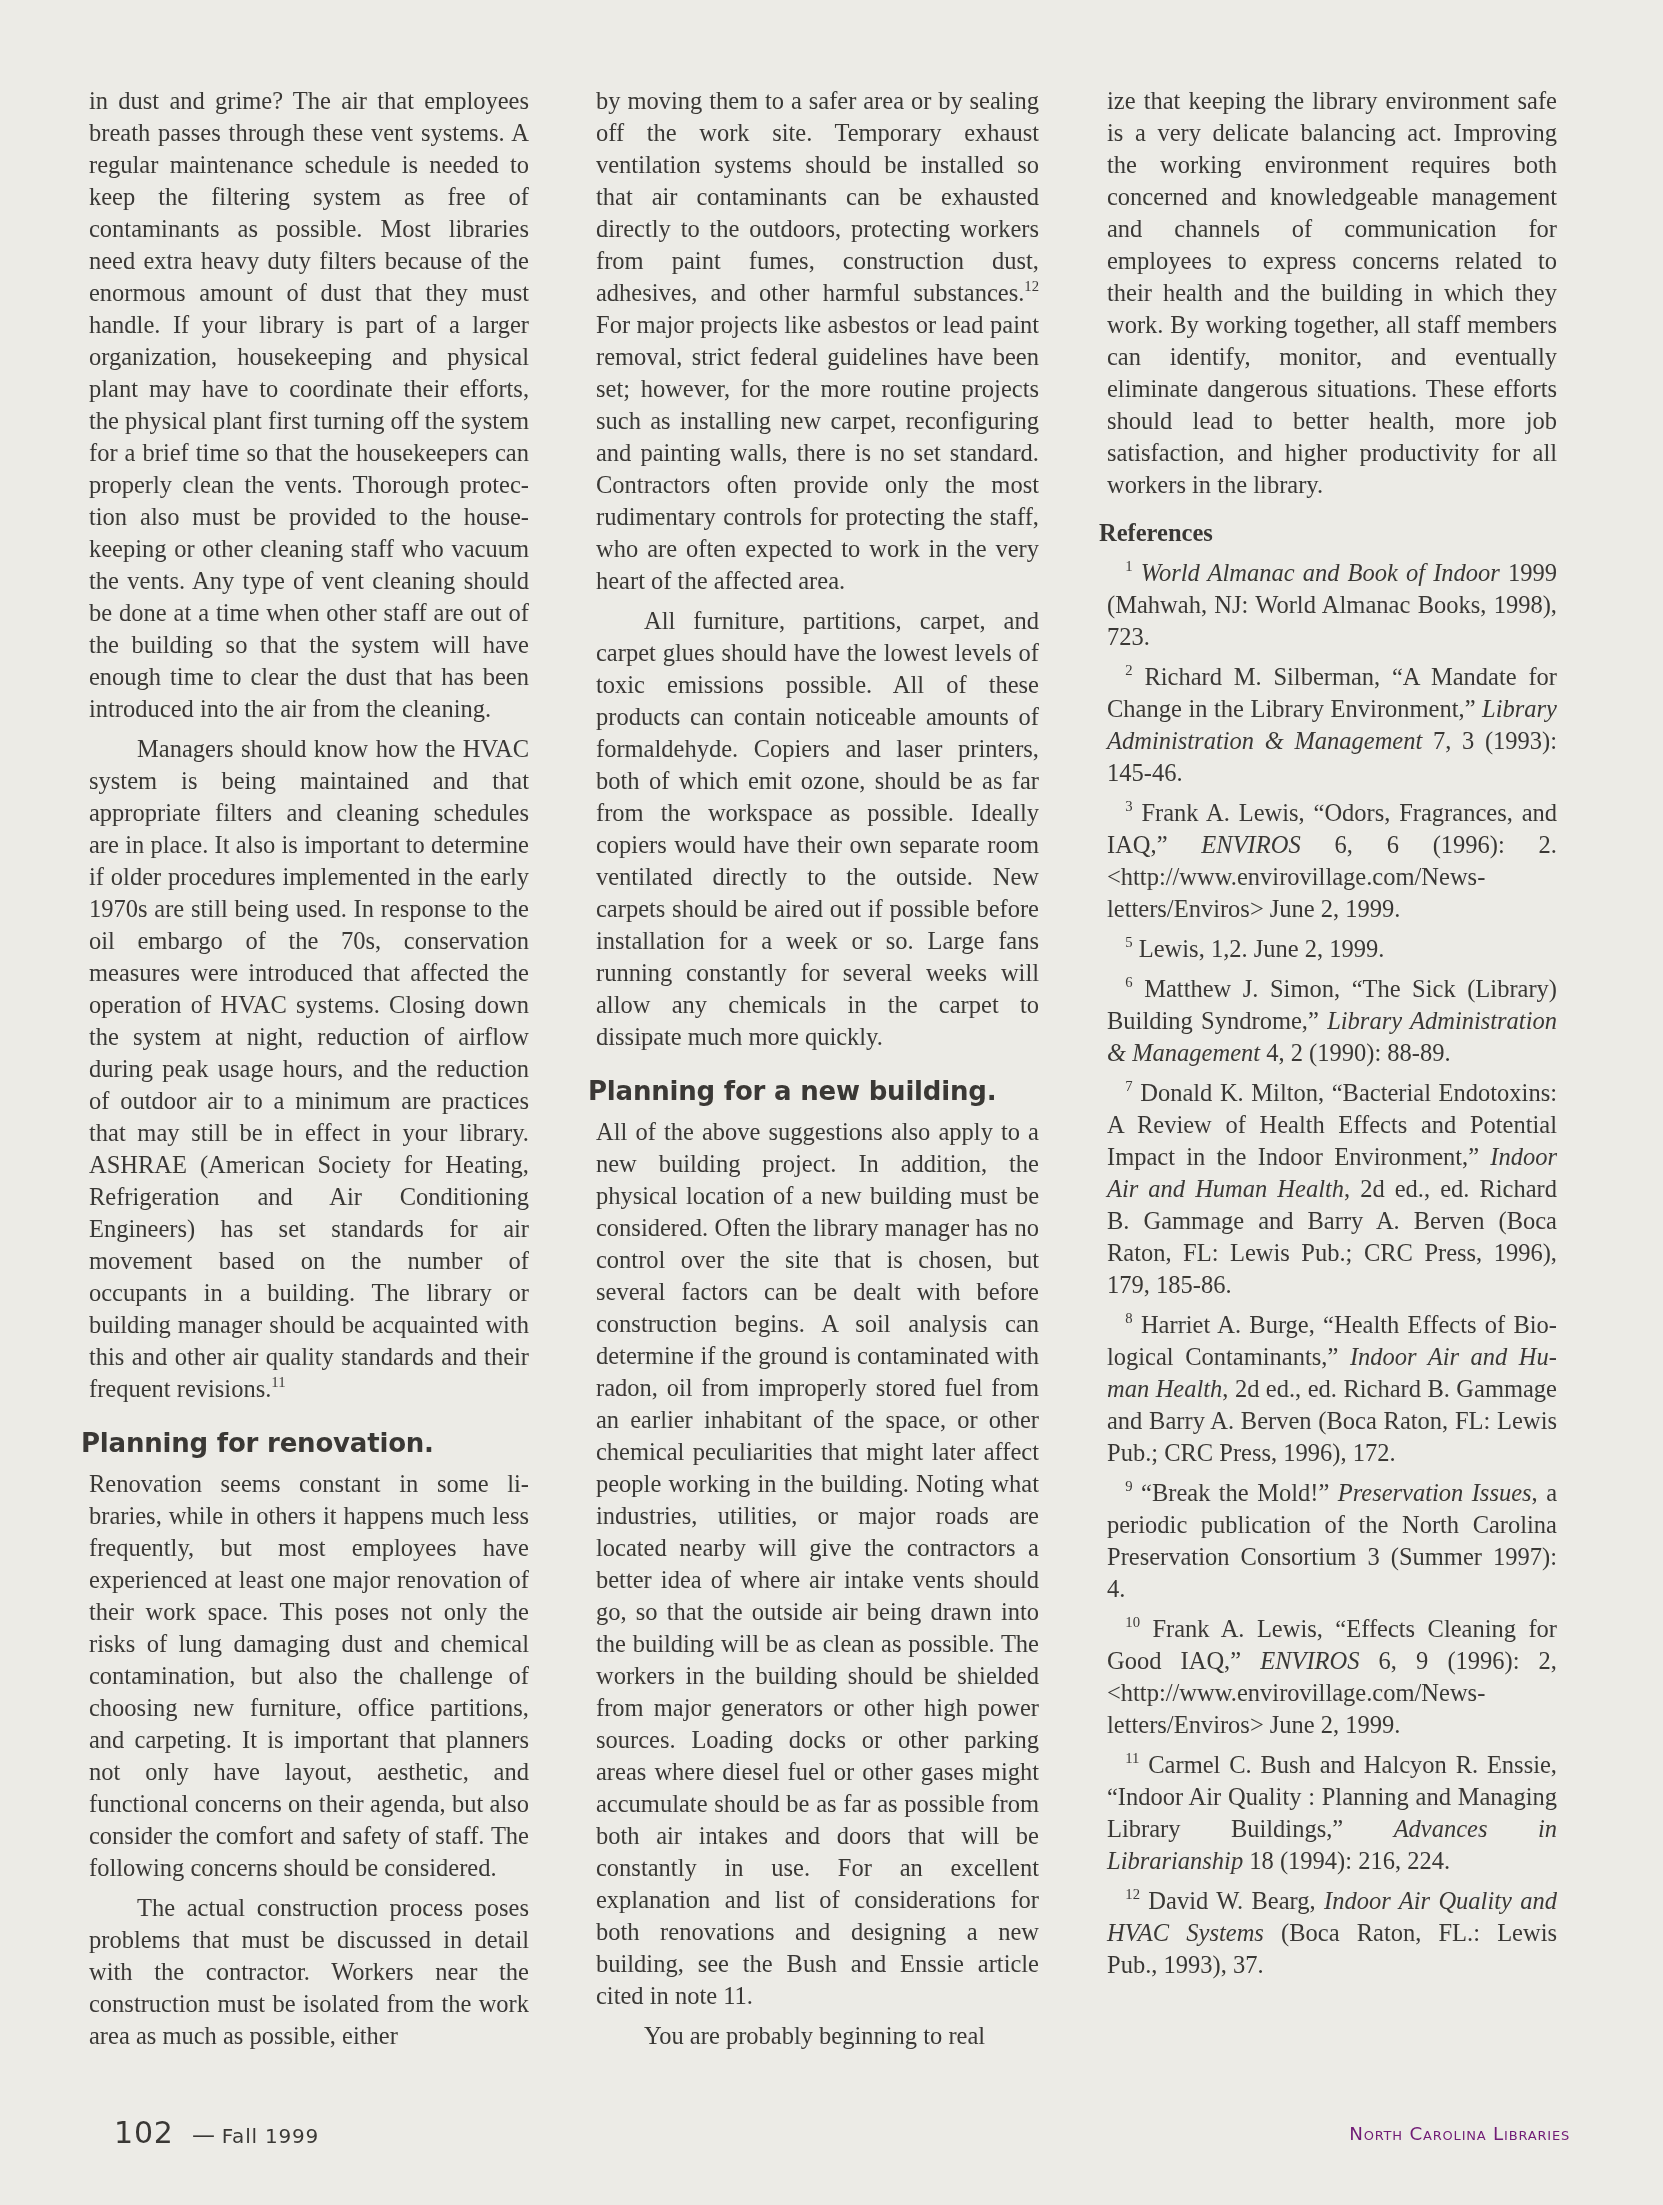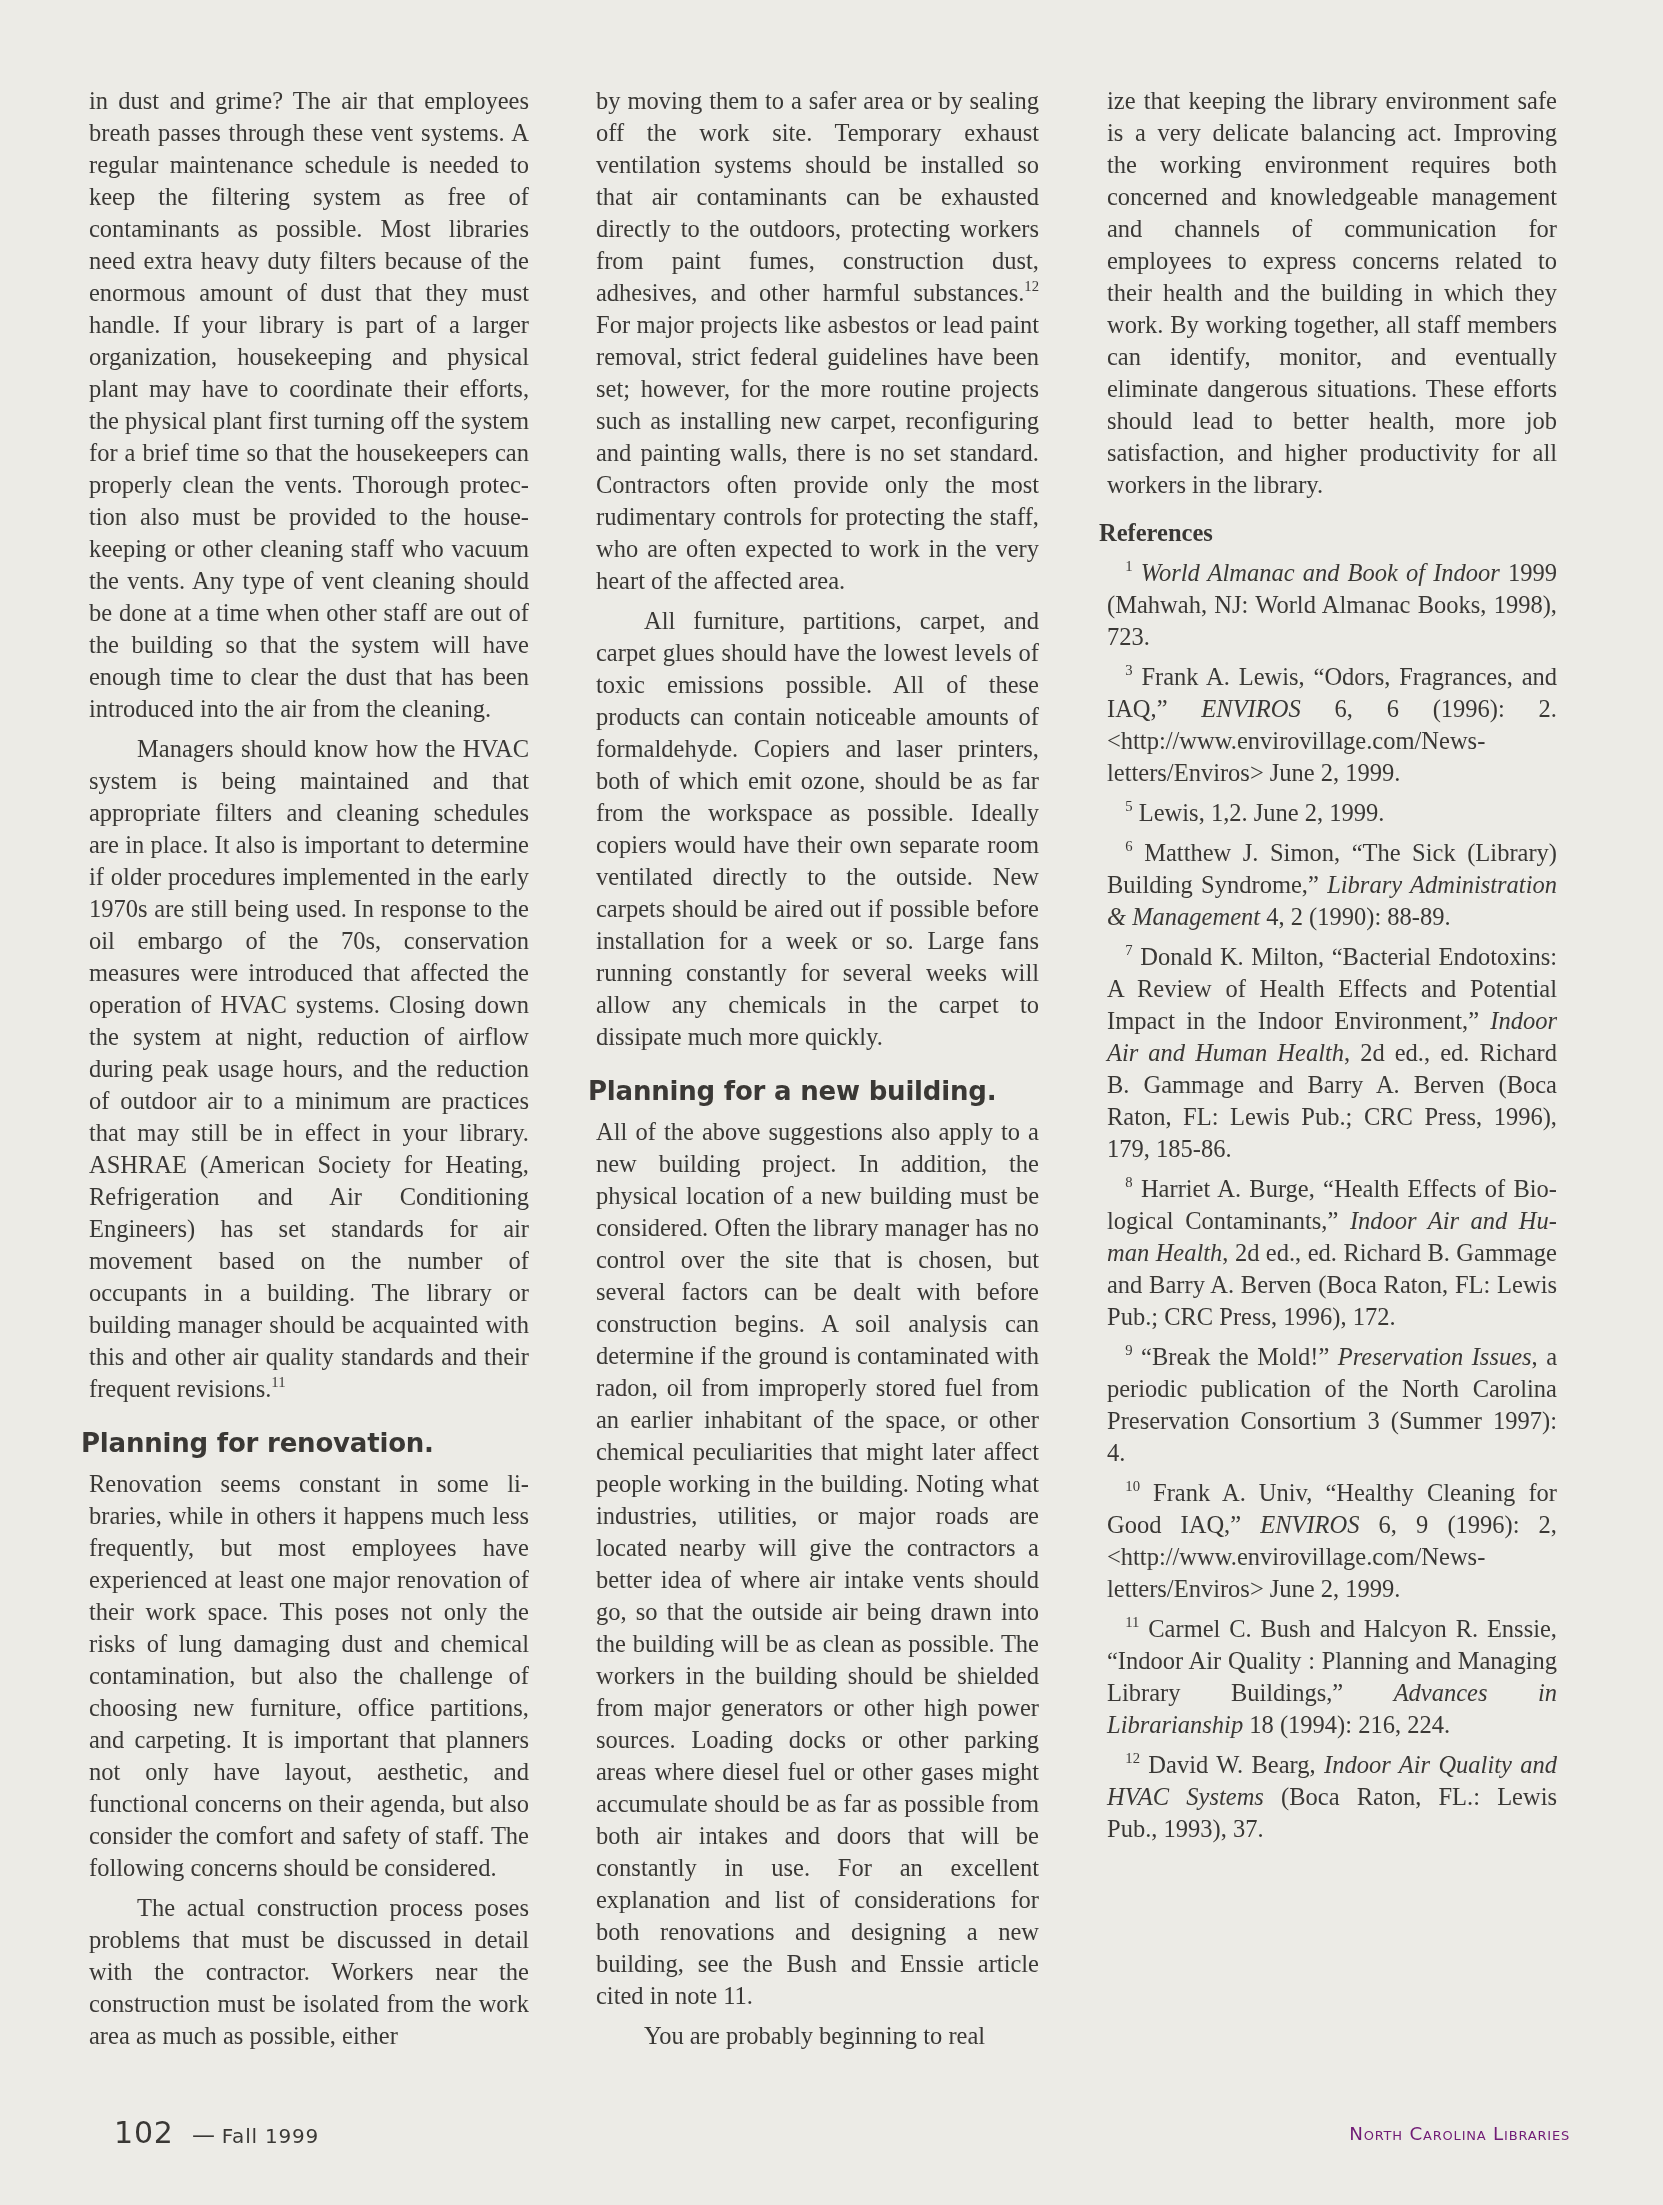--- a/index.html
+++ b/index.html
@@ -72,27 +72,28 @@
   <div class="heading">Planning for a new building.</div>
   <p>All of the above suggestions also apply to a new building project. In addition, the physical location of a new building must be considered. Often the library man­ager has no control over the site that is chosen, but several factors can be dealt with before construction begins. A soil analysis can determine if the ground is contaminated with radon, oil from im­properly stored fuel from an earlier in­habitant of the space, or other chemical peculiarities that might later affect people working in the building. Noting what industries, utilities, or major roads are located nearby will give the contrac­tors a better idea of where air intake vents should go, so that the outside air being drawn into the building will be as clean as possible. The workers in the building should be shielded from major generators or other high power sources. Loading docks or other parking areas where diesel fuel or other gases might accumulate should be as far as possible from both air intakes and doors that will be constantly in use. For an excellent explanation and list of considerations for both renovations and designing a new building, see the Bush and Enssie article cited in note 11.</p>
   <p class="indent">You are probably beginning to real­</p>
 </div>
 
 <div class="col col3">
   <p>ize that keeping the library environment safe is a very delicate balancing act. Im­proving the working environment re­quires both concerned and knowledge­able management and channels of com­munication for employees to express concerns related to their health and the building in which they work. By work­ing together, all staff members can iden­tify, monitor, and eventually eliminate dangerous situations. These efforts should lead to better health, more job satisfaction, and higher productivity for all workers in the library.</p>
   <div class="refs-title">References</div>
   <div id="ref-list">
       <p class="ref"><sup>1</sup> <span></span><i>World Almanac and Book of Indoor</i><span> 1999 (Mahwah, NJ: World Almanac Books, 1998), 723.</span></p>
+      <p class="ref"><sup>2</sup> <span>Richard M. Silberman, “A Mandate for Change in the Library Environ­ment,” </span><i>Library Administration &amp; Manage­ment</i><span> 7, 3 (1993): 145-46.</span></p>
       <p class="ref"><sup>3</sup> <span>Frank A. Lewis, “Odors, Fragrances, and IAQ,” </span><i>ENVIROS</i><span> 6, 6 (1996): 2. &lt;http://www.envirovillage.com/News­letters/Enviros&gt; June 2, 1999.</span></p>
       <p class="ref"><sup>5</sup> <span>Lewis, 1,2. June 2, 1999.</span><i></i><span></span></p>
       <p class="ref"><sup>6</sup> <span>Matthew J. Simon, “The Sick (Li­brary) Building Syndrome,” </span><i>Library Ad­ministration &amp; Management</i><span> 4, 2 (1990): 88-89.</span></p>
       <p class="ref"><sup>7</sup> <span>Donald K. Milton, “Bacterial Endot­oxins: A Review of Health Effects and Po­tential Impact in the Indoor Environ­ment,” </span><i>Indoor Air and Human Health</i><span>, 2d ed., ed. Richard B. Gammage and Barry A. Berven (Boca Raton, FL: Lewis Pub.; CRC Press, 1996), 179, 185-86.</span></p>
       <p class="ref"><sup>8</sup> <span>Harriet A. Burge, “Health Effects of Bio­logical Contaminants,” </span><i>Indoor Air and Hu­man Health</i><span>, 2d ed., ed. Richard B. Gammage and Barry A. Berven (Boca Raton, FL: Lewis Pub.; CRC Press, 1996), 172.</span></p>
       <p class="ref"><sup>9</sup> <span>“Break the Mold!” </span><i>Preservation Is­sues</i><span>, a periodic publication of the North Carolina Preservation Consortium 3 (Summer 1997): 4.</span></p>
-      <p class="ref"><sup>10</sup> <span>Frank A. Univ, “Healthy Cleaning for Good IAQ,” </span><i>ENVIROS</i><span> 6, 9 (1996): 2, &lt;http://www.envirovillage.com/News­letters/Enviros&gt; June 2, 1999.</span></p>
+      <p class="ref"><sup>10</sup> <span>Frank A. Lewis, “Effects Cleaning for Good IAQ,” </span><i>ENVIROS</i><span> 6, 9 (1996): 2, &lt;http://www.envirovillage.com/News­letters/Enviros&gt; June 2, 1999.</span></p>
       <p class="ref"><sup>11</sup> <span>Carmel C. Bush and Halcyon R. Enssie, “Indoor Air Quality : Planning and Manag­ing Library Buildings,” </span><i>Advances in Librarianship</i><span> 18 (1994): 216, 224.</span></p>
       <p class="ref"><sup>12</sup> <span>David W. Bearg, </span><i>Indoor Air Quality and HVAC Systems</i><span> (Boca Raton, FL.: Lewis Pub., 1993), 37.</span></p>
     </div>
 </div>
 
 <div class="footer-left">
   <span class="page-num">102</span><span class="dash">—</span><span class="issue">Fall 1999</span>
 </div>
 <div class="footer-right">North Carolina Libraries</div>
 

